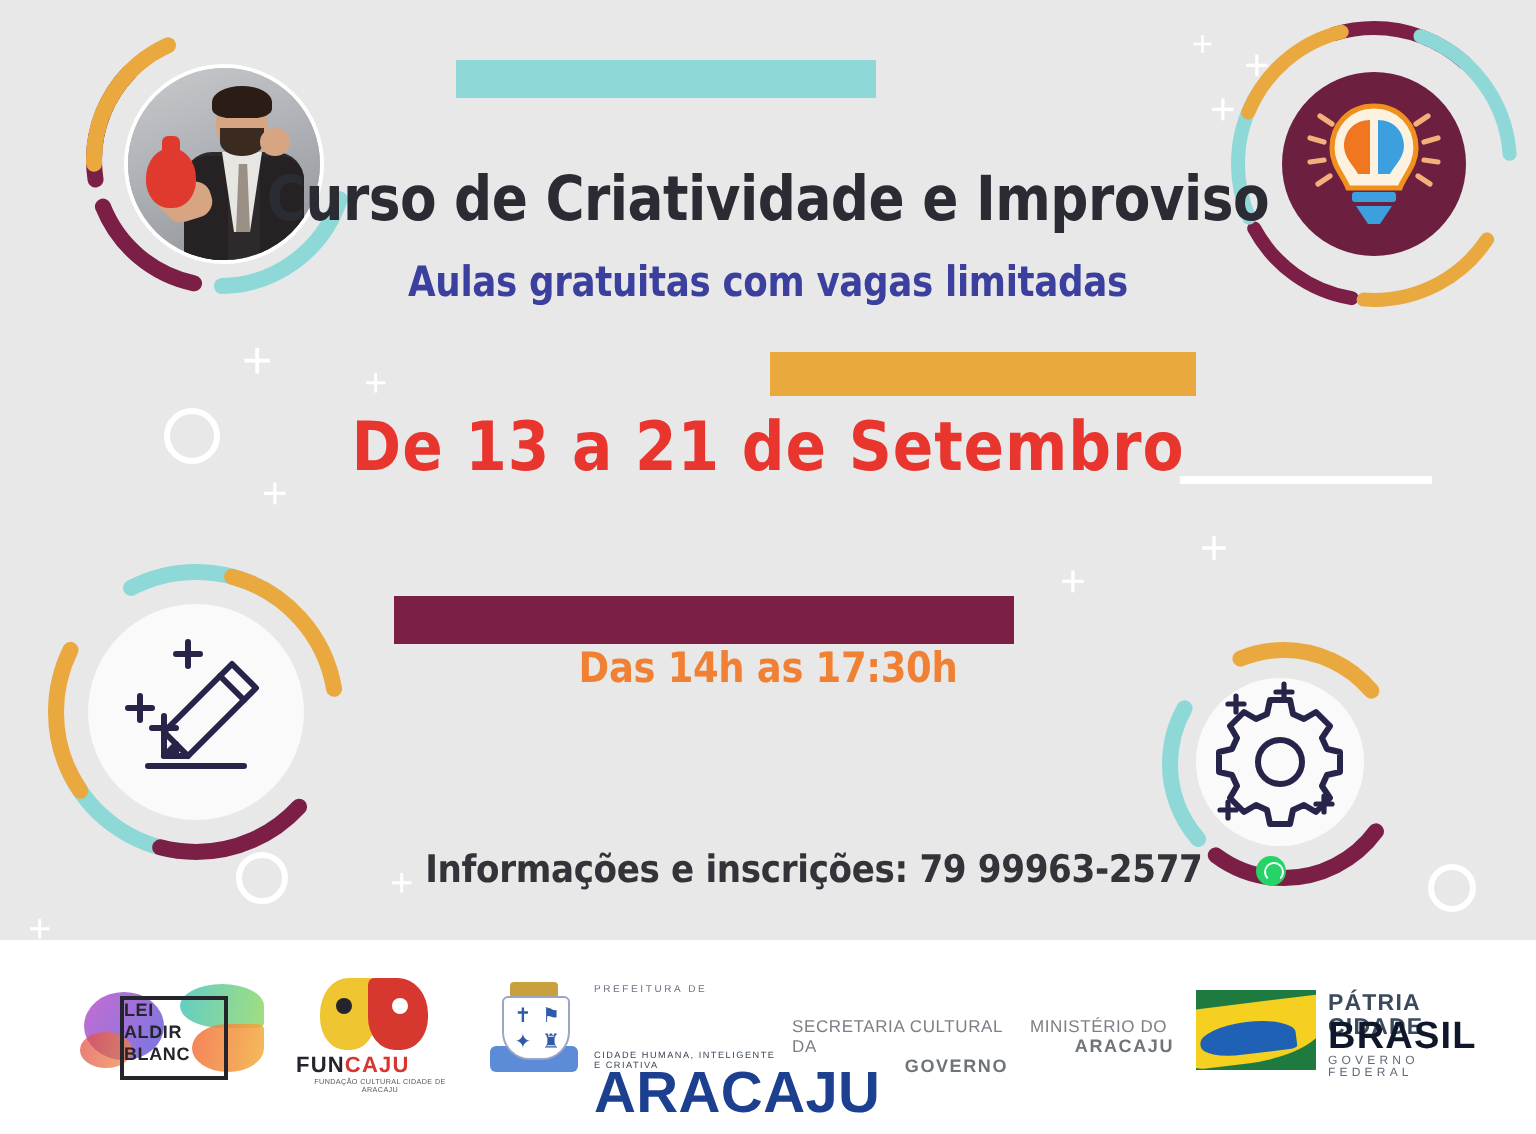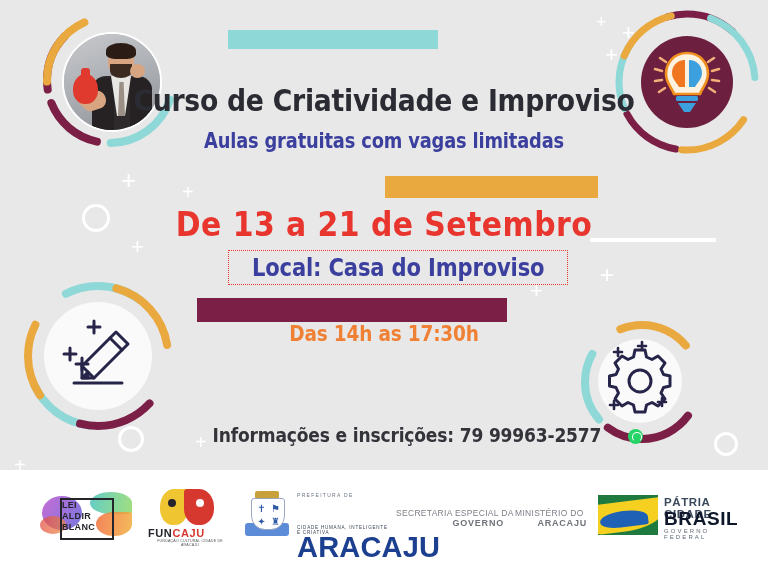--- a/index.html
+++ b/index.html
@@ -256,23 +256,20 @@
       <path d="M48 24 C56 24 61 30 61 37 C61 43 56 47 54 51 L48 51 Z" fill="#3ba0dd"></path>
       <rect x="35" y="60" width="22" height="5" rx="1.5" fill="#3ba0dd"></rect>
       <path d="M37 67 L55 67 L49 76 L43 76 Z" fill="#3ba0dd"></path>
     </svg>
   </div>
 
   <div class="title">Curso de Criatividade e Improviso</div>
   <div class="subtitle">Aulas gratuitas com vagas limitadas</div>
   <div class="dateline">De  13 a 21 de Setembro</div>
 
-  <div class="localbox">
-    <span class="localtext">Local: Casa do Improviso</span>
-  </div>
 
   <div class="timeline">Das 14h as 17:30h</div>
 
   <div class="ringwrap" style="left:20px;top:278px;">
     <svg width="156" height="156" viewBox="0 0 156 156">
       <g fill="none" stroke-width="8" stroke-linecap="round">
         <circle cx="78" cy="78" r="70" stroke="#8ed8d8" stroke-dasharray="78 362" stroke-dashoffset="-296"></circle>
         <circle cx="78" cy="78" r="70" stroke="#8ed8d8" stroke-dasharray="72 368" stroke-dashoffset="-118"></circle>
         <circle cx="78" cy="78" r="70" stroke="#eaa93e" stroke-dasharray="80 360" stroke-dashoffset="-348"></circle>
         <circle cx="78" cy="78" r="70" stroke="#eaa93e" stroke-dasharray="74 366" stroke-dashoffset="-178"></circle>
@@ -367,21 +364,21 @@
       <div class="q" style="left:24px;top:12px;">⚑</div>
       <div class="q" style="left:10px;top:25px;">✦</div>
       <div class="q" style="left:24px;top:25px;">♜</div>
     </div>
     <div class="pre">PREFEITURA DE</div>
     <div class="big">ARACAJU</div>
     <div class="slog">CIDADE HUMANA, INTELIGENTE E CRIATIVA</div>
   </div>
 
   <div class="logo secult">
-    <div class="l1">SECRETARIA ESPECIAL DA</div>
+    <div class="l1">SECRETARIA CULTURAL DA</div>
     <div class="l2">GOVERNO</div>
   </div>
 
   <div class="logo mtur">
     <div class="l1">MINISTÉRIO DO</div>
     <div class="l2">ARACAJU</div>
   </div>
 
   <div class="logo brasil">
     <div class="flag">

